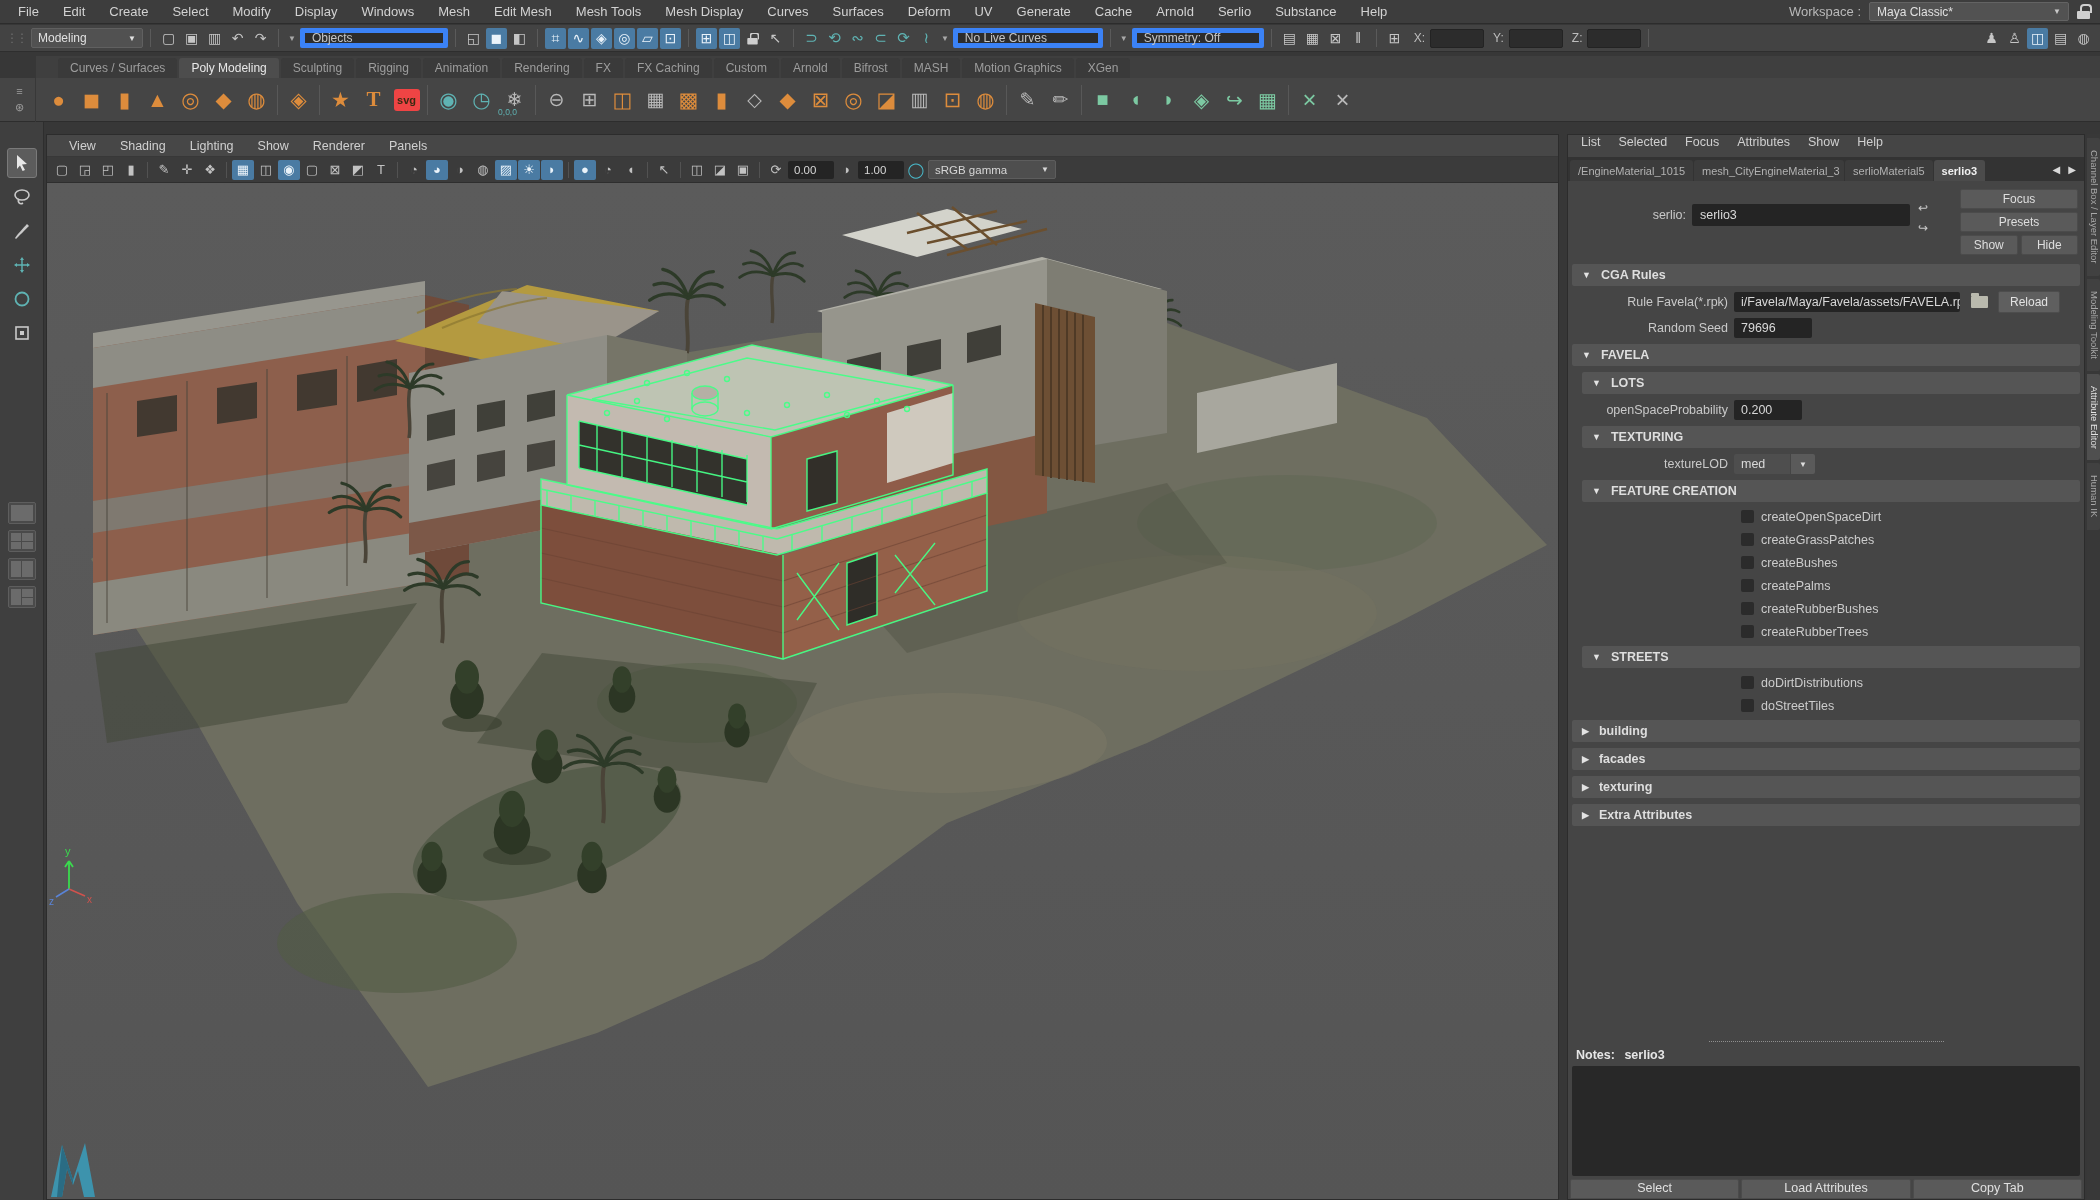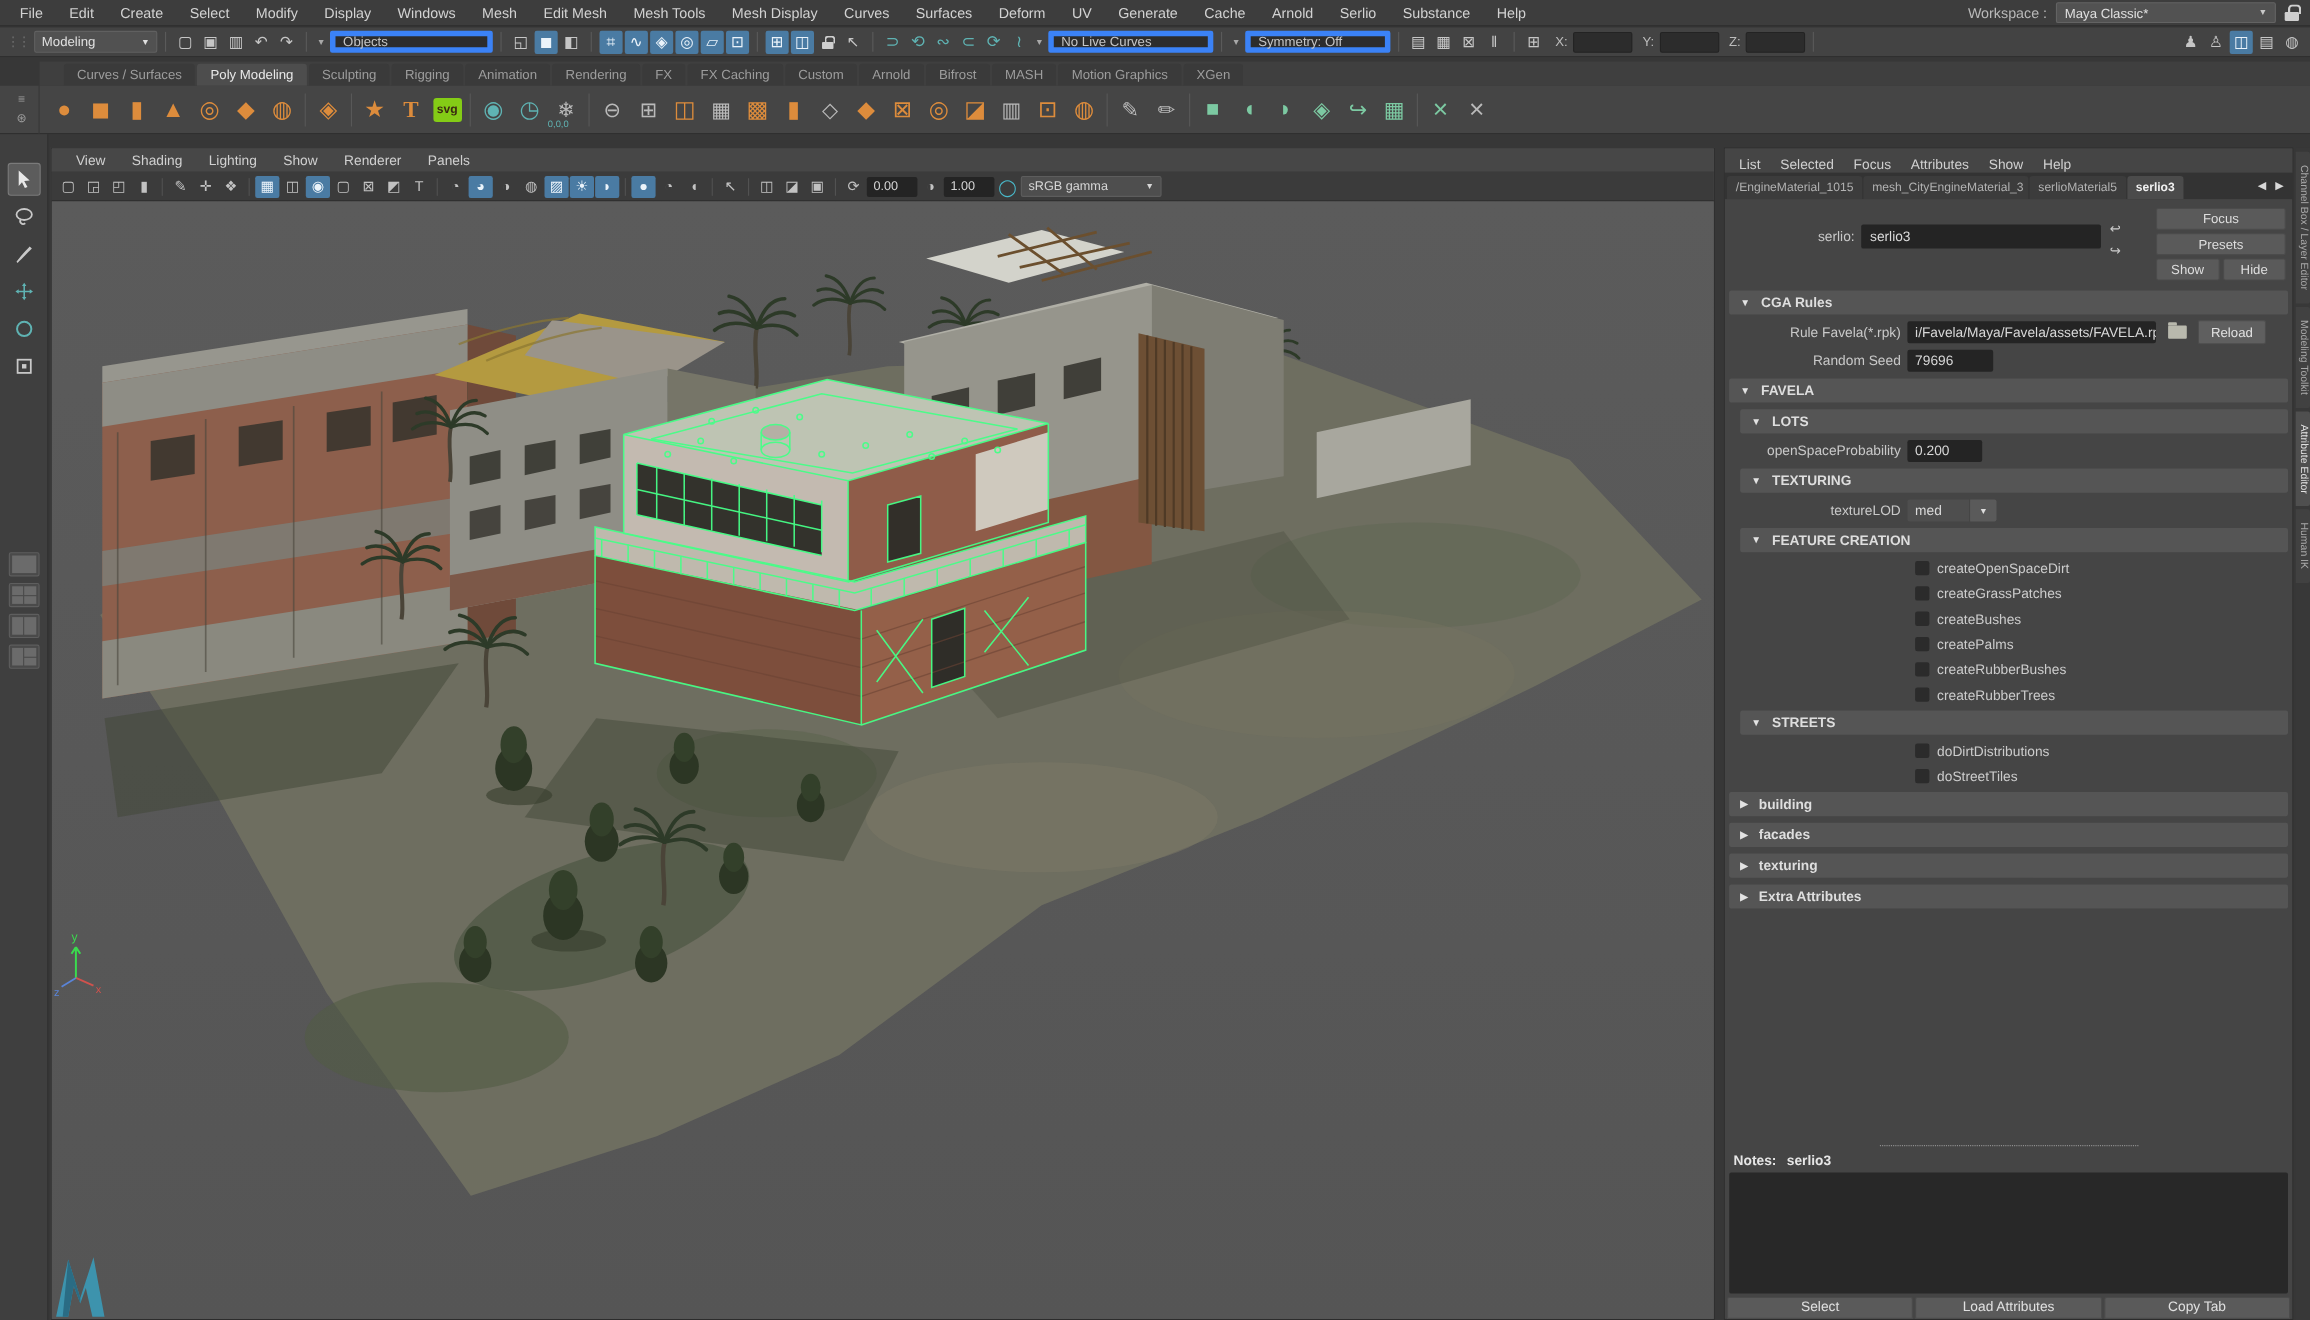--- a/index.html
+++ b/index.html
@@ -48,21 +48,21 @@
     border-bottom:1px solid #2d2d2d; display:flex; align-items:center; padding-left:4px; }
   #shelf-left { width:32px; height:44px; display:flex; flex-direction:column; align-items:center;
     justify-content:center; gap:4px; color:#9f9f9f; font-size:11px; border-right:1px solid #383838; margin-right:6px; }
   .shicon { width:33px; height:33px; display:inline-flex; align-items:center; justify-content:center;
     font-size:21px; border-radius:3px; flex:none; position:relative; }
   .shicon.orange { color:#dd8c3c; }
   .shicon.gray { color:#b9b9b9; font-size:19px; }
   .shicon.green { color:#7cc9a2; font-size:20px; }
   .shicon.teal { color:#5fb3b3; }
   .shicon .sub { position:absolute; bottom:-1px; left:0; right:14px; text-align:center; font-size:8.5px; color:#5fb3b3; }
-  .svgbadge { width:26px; height:22px; background:#84cc16; color:#3a2a12; border-radius:3px; font-weight:bold;
+  .svgbadge { width:26px; height:22px; background:#ef4444; color:#3a2a12; border-radius:3px; font-weight:bold;
     font-size:11px; display:flex; align-items:center; justify-content:center; }
   .ssep { width:1px; height:30px; background:#585858; margin:0 4px; flex:none; }
 
   
   #main { position:absolute; left:0; top:122px; width:2100px; height:1078px; background:#373737; }
 
   
   #toolbox { position:absolute; left:0; top:0; width:44px; height:1078px; background:#3f3f3f; border-right:1px solid #2e2e2e;
     display:flex; flex-direction:column; align-items:center; padding-top:26px; }
   .tool { width:30px; height:30px; margin-bottom:4px; display:flex; align-items:center; justify-content:center; border-radius:3px; }
@@ -86,21 +86,21 @@
     display:flex; align-items:center; padding:0 6px; }
   .vddown { width:128px; height:19px; background:#4e4e4e; border:1px solid #5d5d5d; border-radius:2px; color:#d6d6d6;
     font-size:11.5px; display:flex; align-items:center; padding:0 6px; }
   .vddown .arr { margin-left:auto; font-size:8px; }
   .vsep { width:1px; height:16px; background:#525252; margin:0 4px; flex:none; }
   #scene { position:absolute; left:0; top:48px; width:1511px; height:1016px; }
 
   
   #ae { position:absolute; left:1567px; top:12px; width:518px; height:1066px; background:#454545; border:1px solid #2c2c2c;
     display:flex; flex-direction:column; font-size:12.5px; }
-  .ae-menu { height:22px; display:flex; align-items:flex-end; padding-left:4px; background:#454545; }
+  .ae-menu { height:22px; display:flex; align-items:flex-start; padding-left:4px; background:#454545; }
   .ae-menu span { padding:0 9px; color:#d0d0d0; }
   .ae-tabs { height:24px; background:#333333; display:flex; align-items:flex-end; padding-left:2px; }
   .ae-tab { height:21px; max-width:150px; overflow:hidden; white-space:nowrap; padding:0 8px; margin-right:1px;
     background:#3c3c3c; color:#b2b2b2; font-size:11px; display:flex; align-items:center; border-radius:3px 3px 0 0; }
   .ae-tab.active { background:#4b4b4b; color:#f0f0f0; font-weight:bold; }
   .ae-tabarrows { margin-left:auto; display:flex; align-items:center; gap:8px; padding:0 8px; color:#d8d8d8; font-size:10px; height:100%; }
   .ae-node { display:flex; padding:8px 6px 6px 6px; }
   .ae-node-left { display:flex; align-items:center; height:24px; margin-top:14px; }
   .ae-node-label { width:118px; text-align:right; padding-right:6px; color:#c9c9c9; }
   .ae-node-field { width:218px; height:22px; background:#242424; border-radius:2px; color:#dadada;

